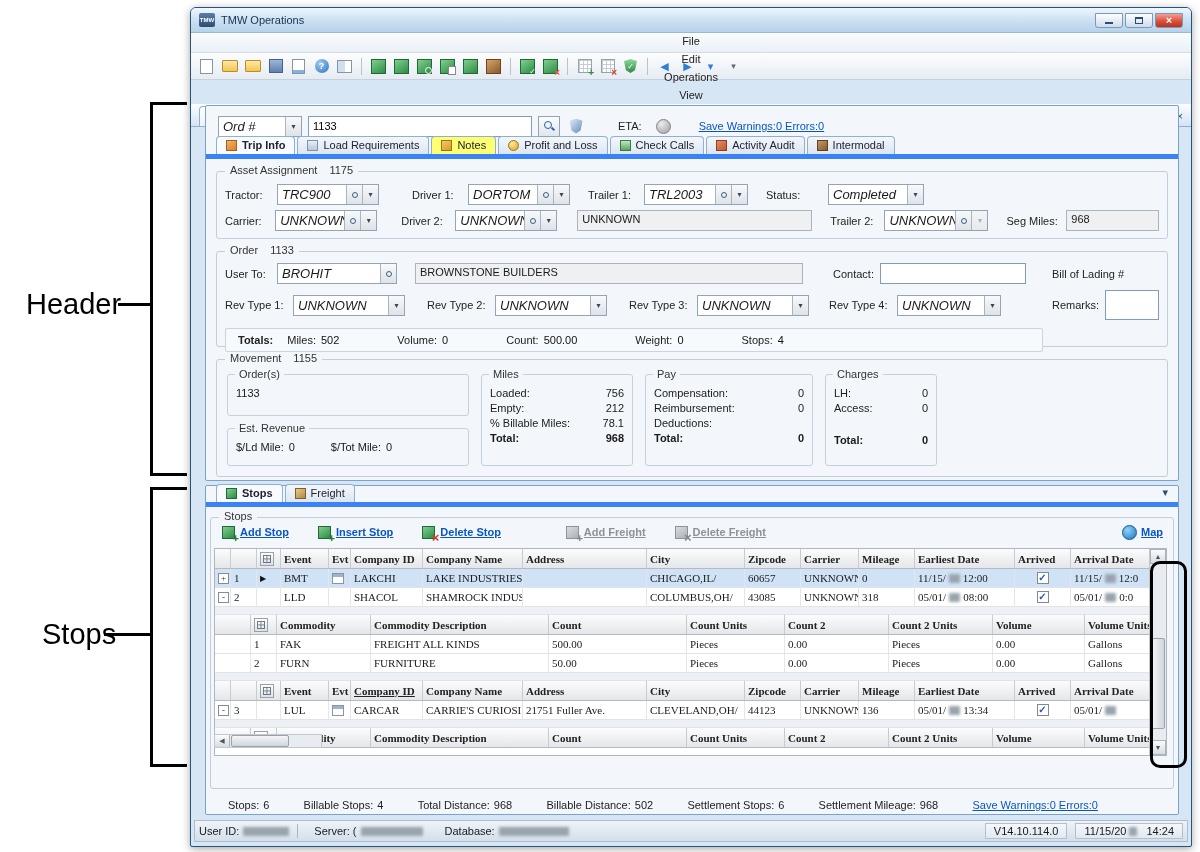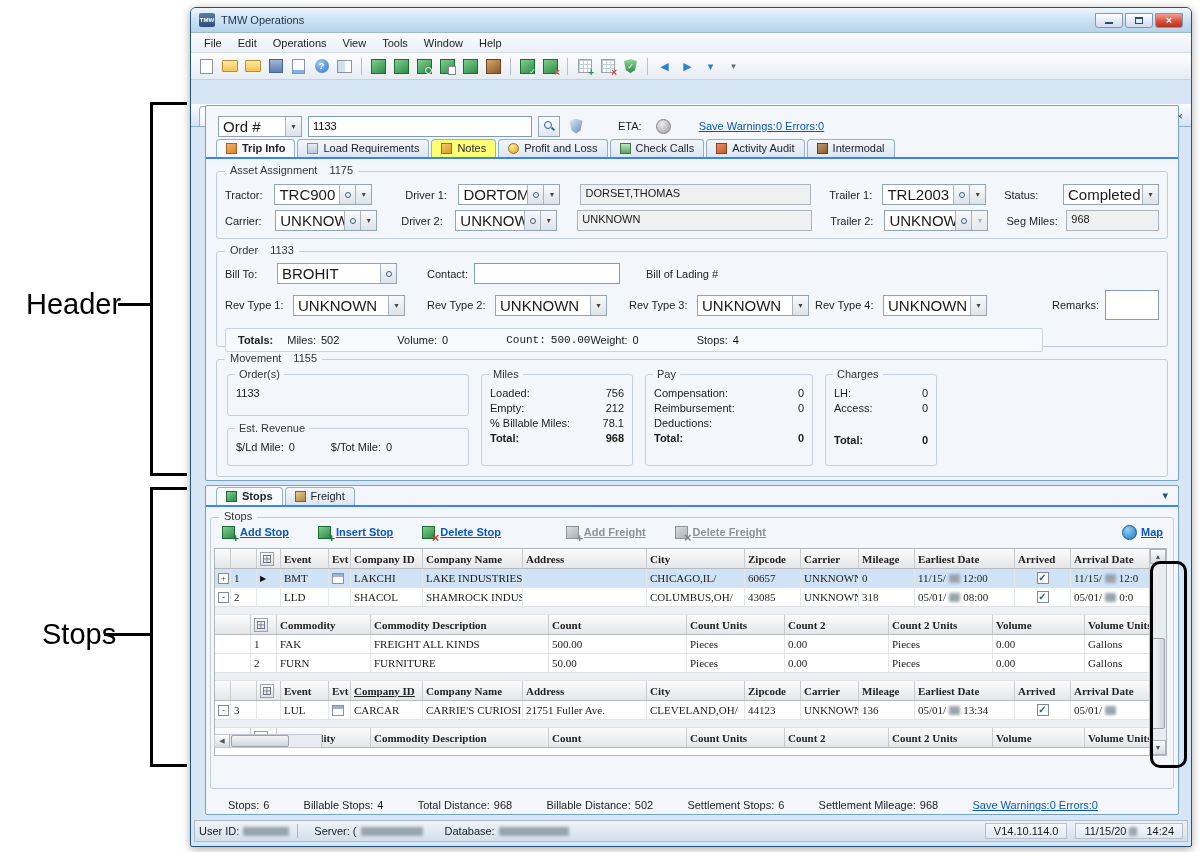--- a/index.html
+++ b/index.html
@@ -25,21 +25,21 @@
   .wtitle { font-size:11px; color:#15324f; }
   .winbtns { margin-left:auto; display:flex; gap:2px; }
   .wbtn { width:28px; height:15px; border:1px solid #7e98b4; border-radius:0 0 3px 3px;
     background:linear-gradient(#fdfeff,#cfdceb); display:flex; align-items:center; justify-content:center;
     font-size:10px; color:#2c4d73; line-height:1; }
   .wbtn .minglyph { width:8px; height:2px; background:#2c4d73; margin-top:6px; }
   .wbtn .maxglyph { width:8px; height:7px; border:1px solid #2c4d73; border-top-width:2px; }
   .wbtn.close { background:linear-gradient(#f2a093,#d84a35 60%,#b83322); color:#fff; font-weight:bold; font-size:11px; }
 
   .menubar { height:20px; display:flex; align-items:center; padding:0 6px; gap:2px;
-    background:linear-gradient(#fafcfe,#eaf0f6); border-bottom:1px solid #d4dde6; }
+    background:linear-gradient(#fafcfe,#eaf0f6); border-bottom:1px solid #d4dde6;flex-direction:column; }
   .menu-item { padding:2px 7px; font-size:11px; color:#222; }
   .toolbar { height:27px; display:flex; align-items:center; padding:0 6px; gap:4px;
     background:linear-gradient(#fdfdfe,#e6ecf3); border-bottom:1px solid #c6d1dc; }
   .tsep { width:1px; height:17px; background:#b9c3cd; margin:0 3px; }
   .tbi { width:19px; height:19px; position:relative; display:flex; align-items:center; justify-content:center; }
   .t-doc::before { content:''; width:11px; height:13px; background:#fff; border:1px solid #8a94a0; }
   .t-folder::before { content:''; width:14px; height:10px; background:linear-gradient(#ffe9a8,#f3c64e); border:1px solid #b98d2f; border-radius:1px; }
   .t-save::before { content:''; width:12px; height:12px; background:linear-gradient(#9fb6d9,#5f7fae); border:1px solid #46618c; }
   .t-doc2::before { content:''; width:11px; height:13px; background:#fff; border:1px solid #8a94a0; box-shadow:inset 0 -3px 0 #7fb2e5; }
   .t-help::before { content:'?'; width:14px; height:14px; border-radius:50%; background:radial-gradient(circle at 35% 30%,#9ecbf2,#2e72c0); color:#fff; font-size:9px; font-weight:bold; display:flex; align-items:center; justify-content:center; }
@@ -72,42 +72,42 @@
   .dtdd, .dtx { font-size:11px; line-height:1; color:#2c4d73; }
 
   
   .panel { position:absolute; left:14px; width:974px; border:1px solid #7ba2c9; border-radius:2px; background:#f3f7fb; }
   #header-panel { top:97px; height:376px; }
   #stops-panel { top:477px; height:330px; }
 
   .ordrow { display:flex; align-items:center; padding:8px 0 0 12px; gap:6px; height:32px; }
   .lbl { font-size:11px; color:#222; white-space:nowrap; }
   .combo { display:inline-flex; align-items:center; height:21px; border:1px solid #93a4b6; background:#fff; }
-  .combo .cval { flex:1; padding:0 4px; font-size:15px; white-space:nowrap; overflow:hidden; }
+  .combo .cval { flex:1; padding:0 4px; font-size:13px; white-space:nowrap; overflow:hidden;font-style:italic; }
   .ddb { width:16px; height:100%; border-left:1px solid #aab4bf; background:linear-gradient(#f8fafc,#dde3e9);
     display:flex; align-items:center; justify-content:center; font-size:8px; color:#444; }
   .ddb.dis { color:#aab1b8; background:linear-gradient(#f3f4f5,#e7e9ea); }
   .bbtn { width:16px; height:100%; border-left:1px solid #aab4bf; background:linear-gradient(#f8fafc,#dde3e9);
     display:flex; align-items:center; justify-content:center; }
   .bbtn .dot { width:6px; height:6px; border:1.5px solid #3f5e80; border-radius:50%; }
   .tfield { height:21px; border:1px solid #7f9db9; background:#fff; font-family:"Liberation Sans",sans-serif; font-size:11px; padding:0 4px; }
   .rofield { height:21px; border:1px solid #aab4bf; background:#eef0f2; font-size:11px; padding:2px 4px; overflow:hidden; white-space:nowrap; }
   .sqbtn { width:22px; height:21px; border:1px solid #93a4b6; background:linear-gradient(#fcfdfe,#dfe6ed);
     display:flex; align-items:center; justify-content:center; position:relative; }
   .mag { position:relative; width:11px; height:11px; }
   .mag::before { content:''; position:absolute; width:6px; height:6px; border:1.5px solid #2b5fae; border-radius:50%; left:0; top:0; }
   .mag::after { content:''; position:absolute; left:7px; top:7px; width:4px; height:2px; background:#2b5fae; transform:rotate(45deg); }
   .shield-btn { width:20px; height:20px; display:flex; align-items:center; justify-content:center; }
   .shield-btn::before { content:''; width:13px; height:15px; background:linear-gradient(135deg,#dfe9f4,#5e87b8);
     clip-path:polygon(50% 0,100% 15%,85% 80%,50% 100%,15% 80%,0 15%); }
   .eta-circle { width:15px; height:15px; border-radius:50%; border:1px solid #7e848a;
     background:radial-gradient(circle at 35% 30%,#ececec,#9d9d9d); }
   .hlink { color:#0a55c4; text-decoration:underline; font-size:11px; white-space:nowrap; }
 
-  .tabstrip { display:flex; align-items:flex-end; padding:0 10px; height:21px; gap:2px; border-bottom:2px solid #3b82f6; }
+  .tabstrip { display:flex; align-items:flex-end; padding:0 10px; height:21px; gap:2px; border-bottom:5px solid #3b82f6; }
   .tab { display:flex; align-items:center; gap:5px; padding:2px 9px 3px; border:1px solid #8fb0d4; border-bottom:none;
     border-radius:4px 4px 0 0; background:linear-gradient(#f3f7fb,#dce6f1); font-size:11px; color:#223; }
   .tab.active { background:#f8fbfd; font-weight:bold; }
   .tab.hl { background:#ffff72; }
   .ticon { width:11px; height:11px; display:inline-block; }
   .i-trip-info { background:linear-gradient(145deg,#f6b26b,#d9822b); border:1px solid #a3611d; }
   .i-load-requirements { background:linear-gradient(#e8eef5,#b9c8da); border:1px solid #7e93ab; }
   .i-notes { background:linear-gradient(145deg,#f7c96b,#d99a2b); border:1px solid #a3721d; }
   .i-profit-loss { background:radial-gradient(circle at 35% 30%,#ffe9a0,#d9a520); border-radius:50%; border:1px solid #9c7413; }
   .i-check-calls { background:linear-gradient(#bfe6c3,#58a85e); border:1px solid #3c7a42; }
@@ -338,21 +338,20 @@
           <span class="ddb">▾</span>
         </div>
         <span class="lbl" style="width:50px; margin-left:27px">Driver 1:</span>
         <div class="combo" style="width:102px">
           <span class="cval">DORTOM</span>
           <span class="bbtn">
               <span class="dot"></span>
             </span>
           <span class="ddb">▾</span>
         </div>
-        <div class="rofield" style="width:244px; margin-left:14px">DORSET,THOMAS</div>
         <span class="lbl" style="width:50px; margin-left:12px">Trailer 1:</span>
         <div class="combo" style="width:104px">
           <span class="cval">TRL2003</span>
           <span class="bbtn">
               <span class="dot"></span>
             </span>
           <span class="ddb">▾</span>
         </div>
         <span class="lbl" style="width:56px; margin-left:12px">Status:</span>
         <div class="combo" style="width:96px">
@@ -390,67 +389,68 @@
         <div class="rofield" style="width:96px">968</div>
       </div>
     </div>
 
     <div class="grp" style="height:96px">
       <span class="gtitle">
           <span>Order</span>
           <span>1133</span>
         </span>
       <div class="frow" style="margin-top:11px">
-        <span class="lbl" style="width:46px">Bill To:</span>
+        <span class="lbl" style="width:46px">User To:</span>
         <div class="combo" style="width:120px">
           <span class="cval">BROHIT</span>
           <span class="bbtn">
               <span class="dot"></span>
             </span>
         </div>
+        <div class="rofield" style="width:388px; margin-left:12px">BROWNSTONE BUILDERS</div>
         <span class="lbl" style="margin-left:24px">Contact:</span>
         <input class="tfield" style="width: 146px;" value="">
         <span class="lbl" style="margin-left:20px">Bill of Lading #</span>
       </div>
       <div class="frow" style="margin-top:6px">
         <span class="lbl" style="width:62px">Rev Type 1:</span>
         <div class="combo" style="width:112px">
           <span class="cval">UNKNOWN</span>
           <span class="ddb">▾</span>
         </div>
         <span class="lbl" style="width:62px; margin-left:16px">Rev Type 2:</span>
         <div class="combo" style="width:112px">
           <span class="cval">UNKNOWN</span>
           <span class="ddb">▾</span>
         </div>
         <span class="lbl" style="width:62px; margin-left:16px">Rev Type 3:</span>
         <div class="combo" style="width:112px">
           <span class="cval">UNKNOWN</span>
           <span class="ddb">▾</span>
         </div>
-        <span class="lbl" style="width:62px; ">Rev Type 4:</span>
+        <span class="lbl" style="width:62px; margin-left:14px">Rev Type 4:</span>
         <div class="combo" style="width:104px">
           <span class="cval">UNKNOWN</span>
           <span class="ddb">▾</span>
         </div>
         <span class="lbl" style="margin-left:auto">Remarks:</span>
         <div class="tfield" style="width:54px; height:30px"></div>
       </div>
       <div class="totbox" style="width:818px">
         <span class="lbl" style="font-weight:bold; margin-right:14px">Totals:</span>
         <span id="totals-items" style="display:flex">
             <span class="pair" style="margin-right: 58px;">
               <span class="plab">Miles:</span>
               <span class="pval">502</span>
             </span>
             <span class="pair" style="margin-right: 58px;">
               <span class="plab">Volume:</span>
               <span class="pval">0</span>
             </span>
-            <span class="pair" style=" font-family: Liberation Mono, monospace;">
+            <span class="pair" style="margin-right: 58px;">
               <span class="plab">Count:</span>
               <span class="pval">500.00</span>
             </span>
             <span class="pair" style="margin-right: 58px;">
               <span class="plab">Weight:</span>
               <span class="pval">0</span>
             </span>
             <span class="pair" style="margin-right: 58px;">
               <span class="plab">Stops:</span>
               <span class="pval">4</span>

